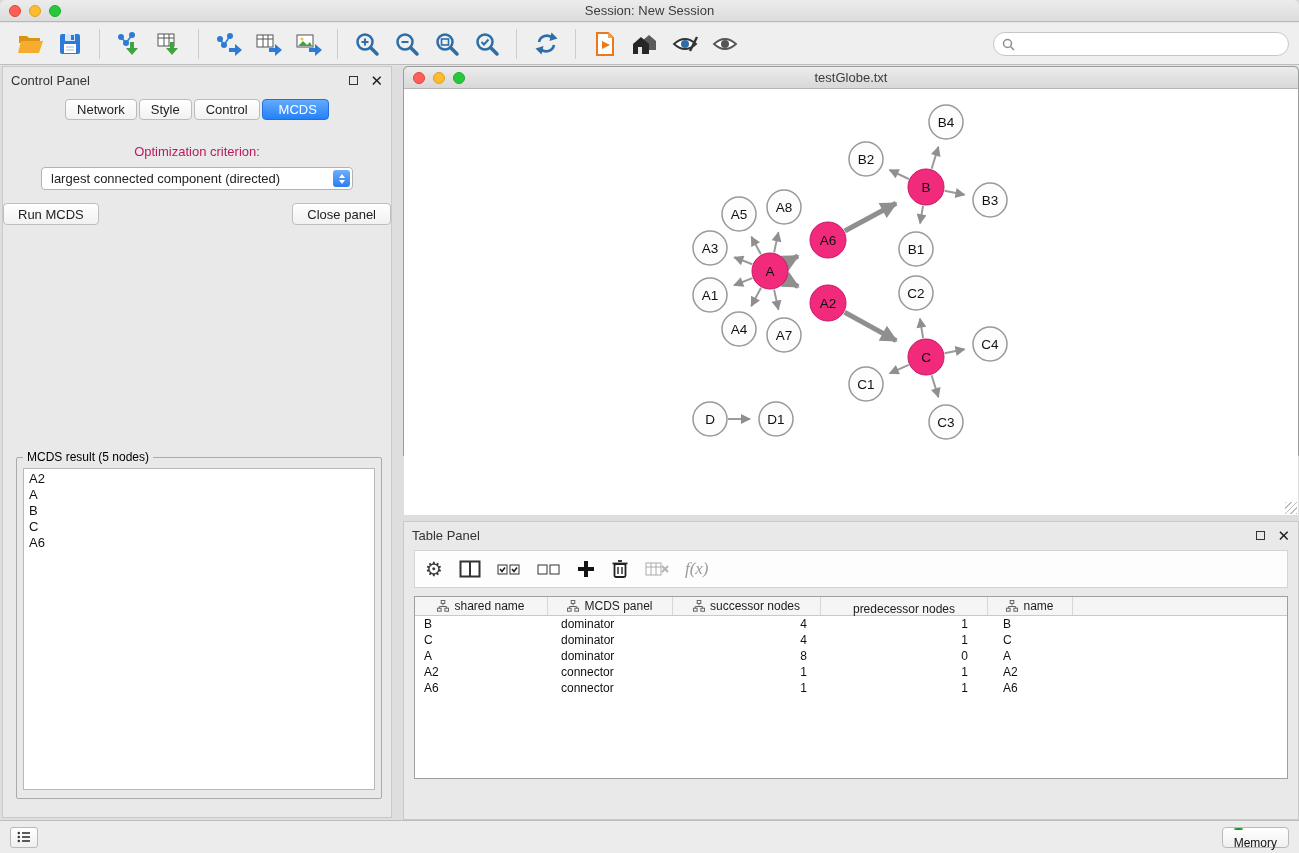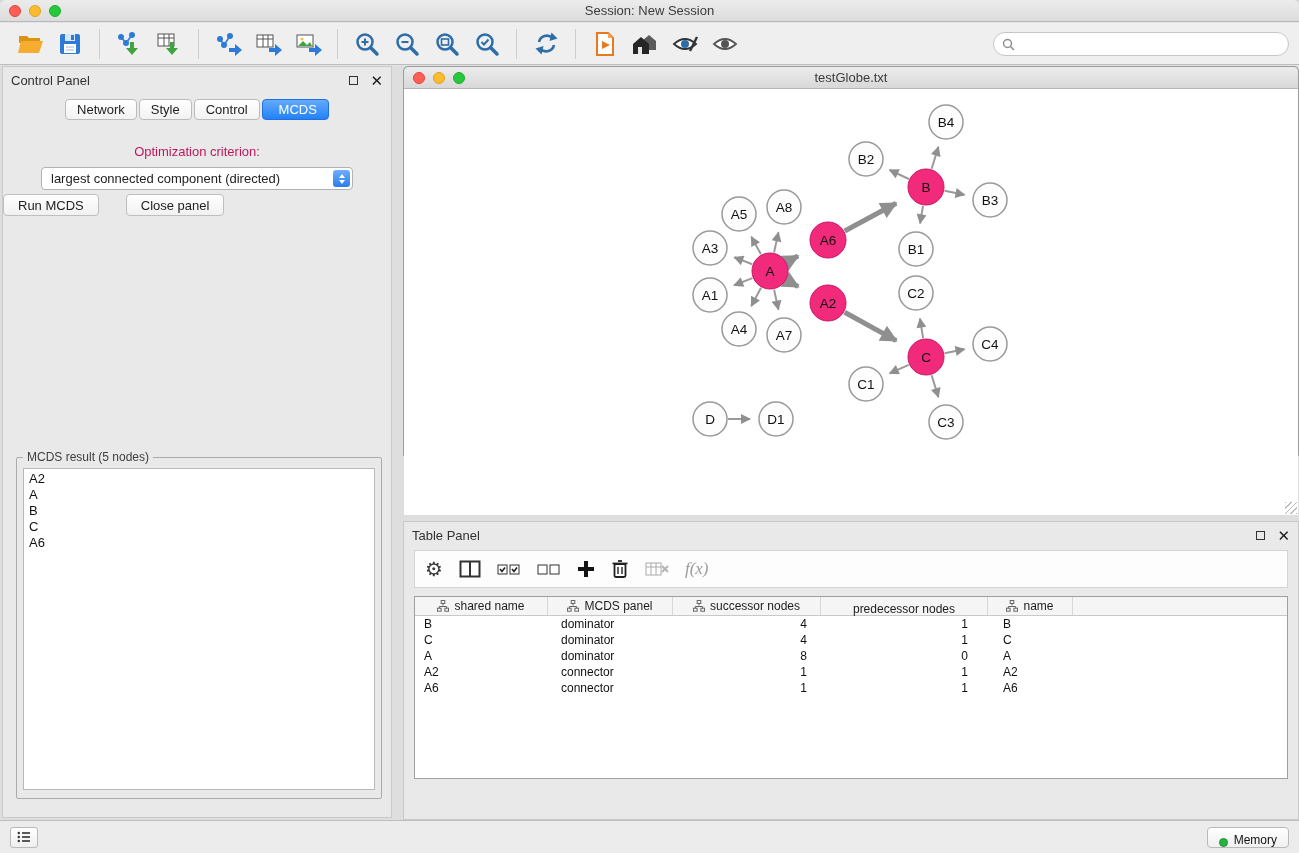--- a/index.html
+++ b/index.html
@@ -34,24 +34,24 @@
   .float-icon { width:9px; height:9px; border:1.5px solid #333; display:inline-block; margin-right:12px; cursor:default; }
   .close-icon { font-size:15px; font-weight:bold; color:#1a1a1a; cursor:default; line-height:1; }
   .seg-tabs { display:flex; justify-content:center; gap:2px; margin-top:6px; }
   .seg-tab { height:21px; padding:0 11px; font-size:13px; font-family:inherit; background:linear-gradient(#ffffff,#f2f2f2); border:1px solid #BBBBBB; border-radius:4px; color:#222; cursor:default; }
   .seg-tab.active { background:linear-gradient(#63ABFD,#2381F8); border-color:#2070DD; color:#fff;padding-left:16px; }
   .opt-label { text-align:center; margin-top:24px; font-size:13px; color:#be185d; }
   .dropdown { position:relative; width:312px; height:23px; margin:8px auto 0; background:#fff; border:1px solid #B2B2B2; border-radius:4px; display:flex; align-items:center; padding:0 24px 0 9px; font-size:13px; cursor:default; }
   .dd-btn { position:absolute; right:2px; top:2px; bottom:2px; width:17px; border-radius:3px; background:linear-gradient(#6EAEFC,#2B7DF0); display:flex; flex-direction:column; align-items:center; justify-content:center; gap:2px; }
   .dd-btn .up { width:0; height:0; border-left:3.5px solid transparent; border-right:3.5px solid transparent; border-bottom:4px solid #fff; }
   .dd-btn .dn { width:0; height:0; border-left:3.5px solid transparent; border-right:3.5px solid transparent; border-top:4px solid #fff; }
-  .btn-row { display:flex; justify-content:flex-start; gap:27px; margin-top:4px; }
+  .btn-row { display:flex; justify-content:space-between; gap:12px; margin-top:13px; }
   .mac-btn { height:22px; padding:0 14px; font-size:13px; font-family:inherit; background:linear-gradient(#ffffff,#f1f1f1); border:1px solid #BFBFBF; border-radius:4px; color:#222; cursor:default; }
   .fieldset { position:absolute; left:13px; right:9px; top:390px; bottom:18px; border:1px solid #ABABAB; border-radius:2px; }
-  .fieldset .legend { position:absolute; top:-8px; left:6px; background:#E9E9E9; padding:0 4px; font-size:12px; color:#404040; }
+  .fieldset .legend { position:absolute; top:-8px; left:6px; background:#E9E9E9; padding:0 4px; font-size:12px; color:#000000; }
   .result-list { position:absolute; left:6px; right:6px; top:10px; bottom:8px; background:#fff; border:1px solid #B9B9B9; overflow:hidden; padding:2px 0; }
   .result-item { font-size:13px; line-height:16px; padding:0 5px; color:#111; }
 
   
   .network-window { position:absolute; left:403px; top:0; width:896px; height:390px; background:#86efac; border:1px solid #9C9C9C; border-radius:5px 5px 0 0; }
   .net-titlebar { position:relative; height:22px; background:linear-gradient(#ECECEC,#D8D8D8); border-bottom:1px solid #B5B5B5; border-radius:5px 5px 0 0; display:flex; align-items:center; }
   .net-titlebar .title { width:100%; text-align:center; font-size:13px; color:#3c3c3c; }
   .net-canvas-wrap { position:relative; width:100%; height:426px; background:#fff; overflow:hidden; }
   .net-svg { display:block; }
   .edge { stroke:#9A9A9A; stroke-width:2; }
@@ -78,21 +78,21 @@
   .col-2 { width:148px; text-align:right; padding-right:14px; }
   .col-3 { width:167px; text-align:right; padding-right:20px;flex-direction:column; }
   .col-4 { width:85px; padding-left:15px; }
   .th.col-0,.th.col-1,.th.col-2,.th.col-3,.th.col-4 { padding:0; text-align:center; justify-content:center; }
   .col-fill { flex:1; }
   .table-tabs { position:absolute; left:0; right:0; bottom:9px; display:flex; justify-content:center; gap:2px; }
 
   
   .statusbar { position:absolute; bottom:0; left:0; right:0; height:33px; background:#ECECEC; border-top:1px solid #BDBDBD; display:flex; align-items:center; padding:0 10px; }
   .panels-btn { width:28px; height:21px; background:linear-gradient(#fff,#efefef); border:1px solid #B9B9B9; border-radius:3px; display:flex; align-items:center; justify-content:center; cursor:default; }
-  .memory-btn { margin-left:auto; height:21px; padding:0 11px; background:linear-gradient(#ffffff,#f0f0f0); border:1px solid #B9B9B9; border-radius:4px; display:flex; align-items:flex-end; gap:6px; font-size:12px; color:#111; font-family:inherit; cursor:default; }
+  .memory-btn { margin-left:auto; height:21px; padding:0 11px; background:linear-gradient(#ffffff,#f0f0f0); border:1px solid #B9B9B9; border-radius:4px; display:flex; align-items:flex-start; gap:6px; font-size:12px; color:#111; font-family:inherit; cursor:default;flex-direction:column; }
   .mem-dot { width:9px; height:9px; border-radius:50%; background:#27B43C; border:1px solid #1B9230; }
 </style>
 </head>
 <body>
 
 <div class="app">
 
   <div class="titlebar">
     <div class="lights">
       <span class="light red"></span>

